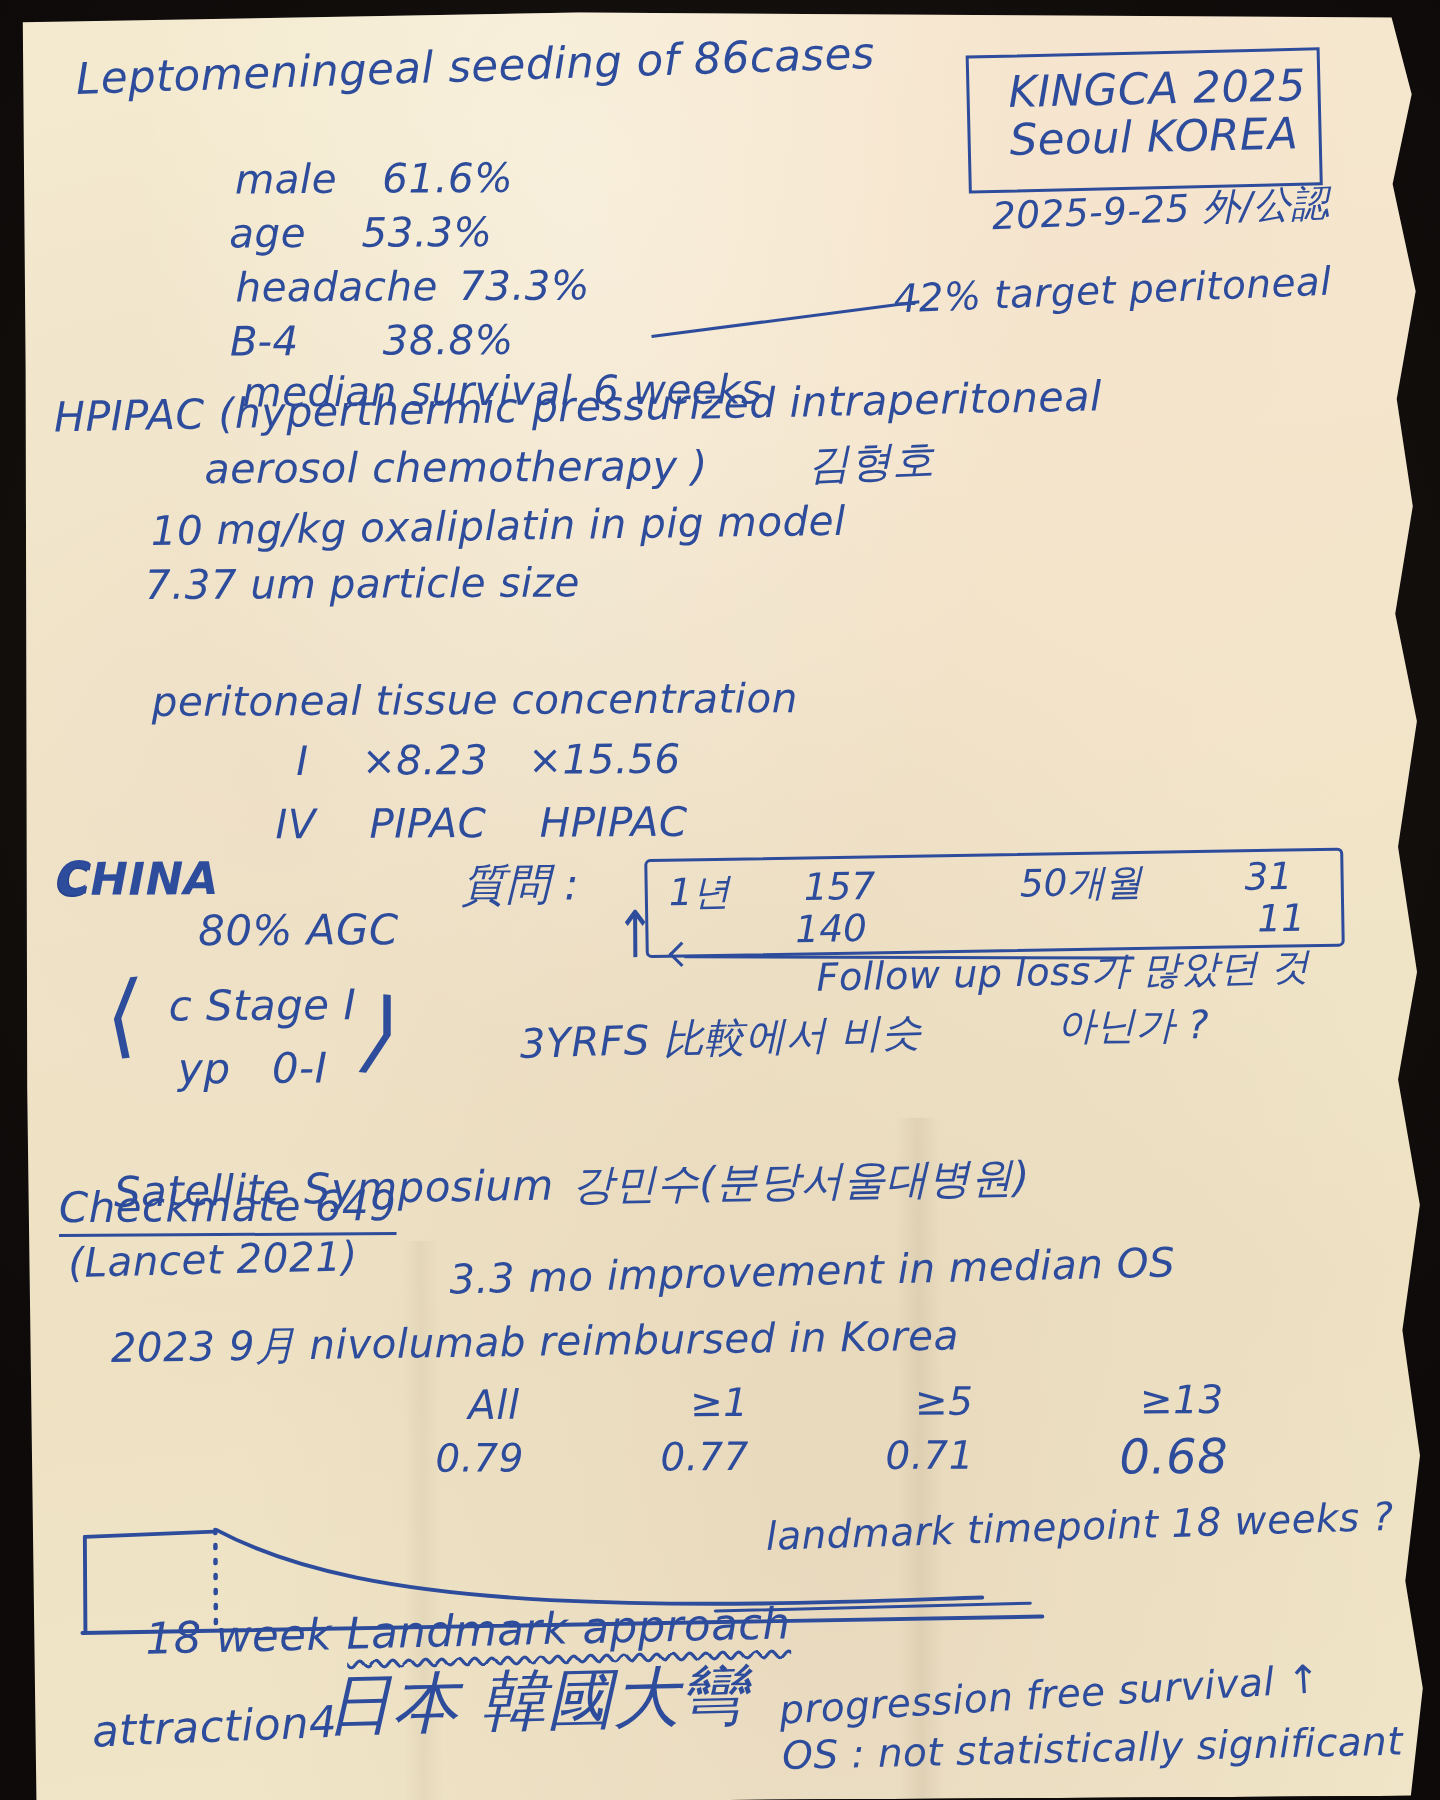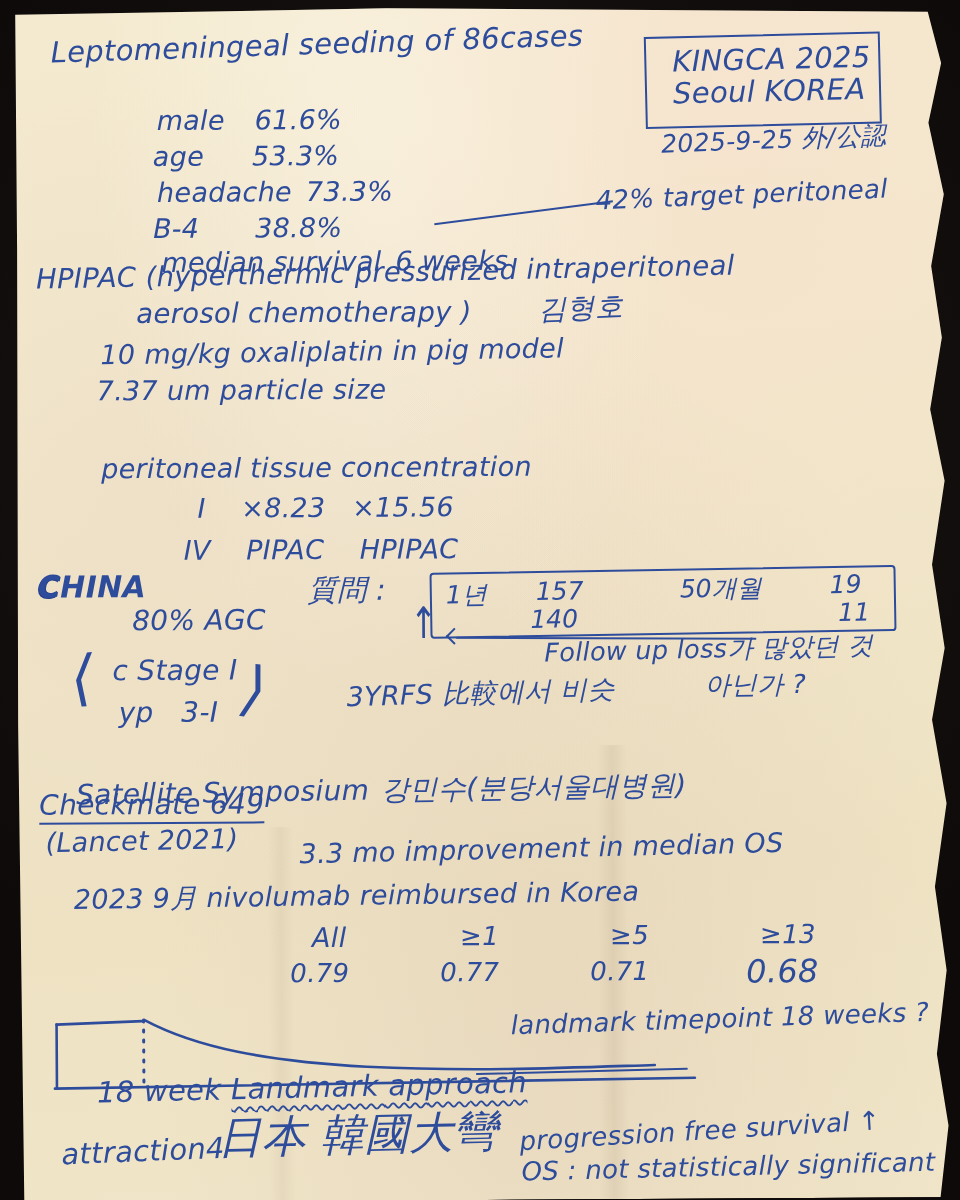--- a/index.html
+++ b/index.html
@@ -61,21 +61,21 @@
     <span class="hl" style="font-size:29px;">Seoul KOREA</span>
   </div>
   <div class="hl" style="left:648px;top:122px;font-size:25px;transform:rotate(-2deg);">2025-9-25 外/公認</div>
 
   <div class="hl" style="left:38px;top:22px;font-size:29px;transform:rotate(-1.5deg);">Leptomeningeal seeding of 86cases</div>
 
   <div class="hl" style="left:108px;top:68px;font-size:27px;">
     <span>male</span><span style="margin-left:30px;">61.6%</span>
   </div>
   <div class="hl" style="left:104px;top:104px;font-size:27px;">
-    <span>age</span><span style="margin-left:48px;">53.3%</span>
+    <span>age</span><span style="margin-left:37px;">53.3%</span>
   </div>
   <div class="hl" style="left:108px;top:140px;font-size:27px;">
     <span>headache</span><span style="margin-left:14px;">73.3%</span>
   </div>
   <div class="hl" style="left:104px;top:176px;font-size:27px;">
     <span>B-4</span><span style="margin-left:56px;">38.8%</span>
   </div>
   <div class="hl" style="left:112px;top:210px;font-size:27px;">
     <span>median survival</span><span style="margin-left:14px;">6 weeks</span>
   </div>
@@ -94,33 +94,33 @@
 
   <div class="hl china" style="left:22px;top:562px;font-size:30px;font-weight:600;">CHINA</div>
   <div class="hl" style="left:116px;top:598px;font-size:28px;">80% AGC</div>
   <div class="hl" style="left:292px;top:568px;font-size:29px;">質問 :</div>
   <div class="hl" style="left:394px;top:600px;font-size:32px;transform:scaleY(1.35);">↑</div>
 
   <div class="kbox">
     <span style="left:14px;top:4px;">1년</span>
     <span style="left:104px;top:4px;">157</span>
     <span style="left:248px;top:2px;">50개월</span>
-    <span style="left:398px;top:2px;">19</span>
+    <span style="left:398px;top:2px;">31</span>
     <span style="left:98px;top:32px;">140</span>
     <span style="left:406px;top:30px;">11</span>
   </div>
   <div class="ink-line" style="left:440px;top:632px;width:300px;transform:rotate(0.5deg);"></div>
   <div class="arrow-head" style="left:432px;top:624px;"></div>
 
   <div class="hl" style="left:528px;top:630px;font-size:25.5px;transform:rotate(-1deg);">Follow up loss가 많았던 것</div>
   <div class="hl" style="left:688px;top:666px;font-size:26px;">아닌가 ?</div>
 
   <div class="hl" style="left:54px;top:636px;font-size:60px;font-weight:300;transform:rotate(-5deg);">⟨</div>
   <div class="hl" style="left:96px;top:648px;font-size:28px;">c Stage I</div>
-  <div class="hl" style="left:102px;top:690px;font-size:28px;">yp   3-I</div>
+  <div class="hl" style="left:102px;top:690px;font-size:28px;">yp   0-I</div>
   <div class="hl" style="left:226px;top:648px;font-size:60px;font-weight:300;transform:rotate(7deg);">⟩</div>
   <div class="hl" style="left:330px;top:672px;font-size:27px;transform:rotate(-1.5deg);">3YRFS 比較에서 비슷</div>
 
   <div class="hl" style="left:22px;top:738px;font-size:28px;transform:rotate(-0.6deg);">
     <span>Satellite Symposium</span><span style="margin-left:12px;">강민수(분당서울대병원)</span>
   </div>
   <div class="hl" style="left:22px;top:782px;font-size:28px;"><span class="underlined">Checkmate 649</span></div>
   <div class="hl" style="left:28px;top:818px;font-size:27px;transform:rotate(-1deg);">(Lancet 2021)</div>
   <div class="hl" style="left:282px;top:828px;font-size:27px;transform:rotate(-1deg);">3.3 mo improvement in median OS</div>
   <div class="hl" style="left:56px;top:874px;font-size:27px;transform:rotate(-0.5deg);">2023 9月 nivolumab reimbursed in Korea</div>

